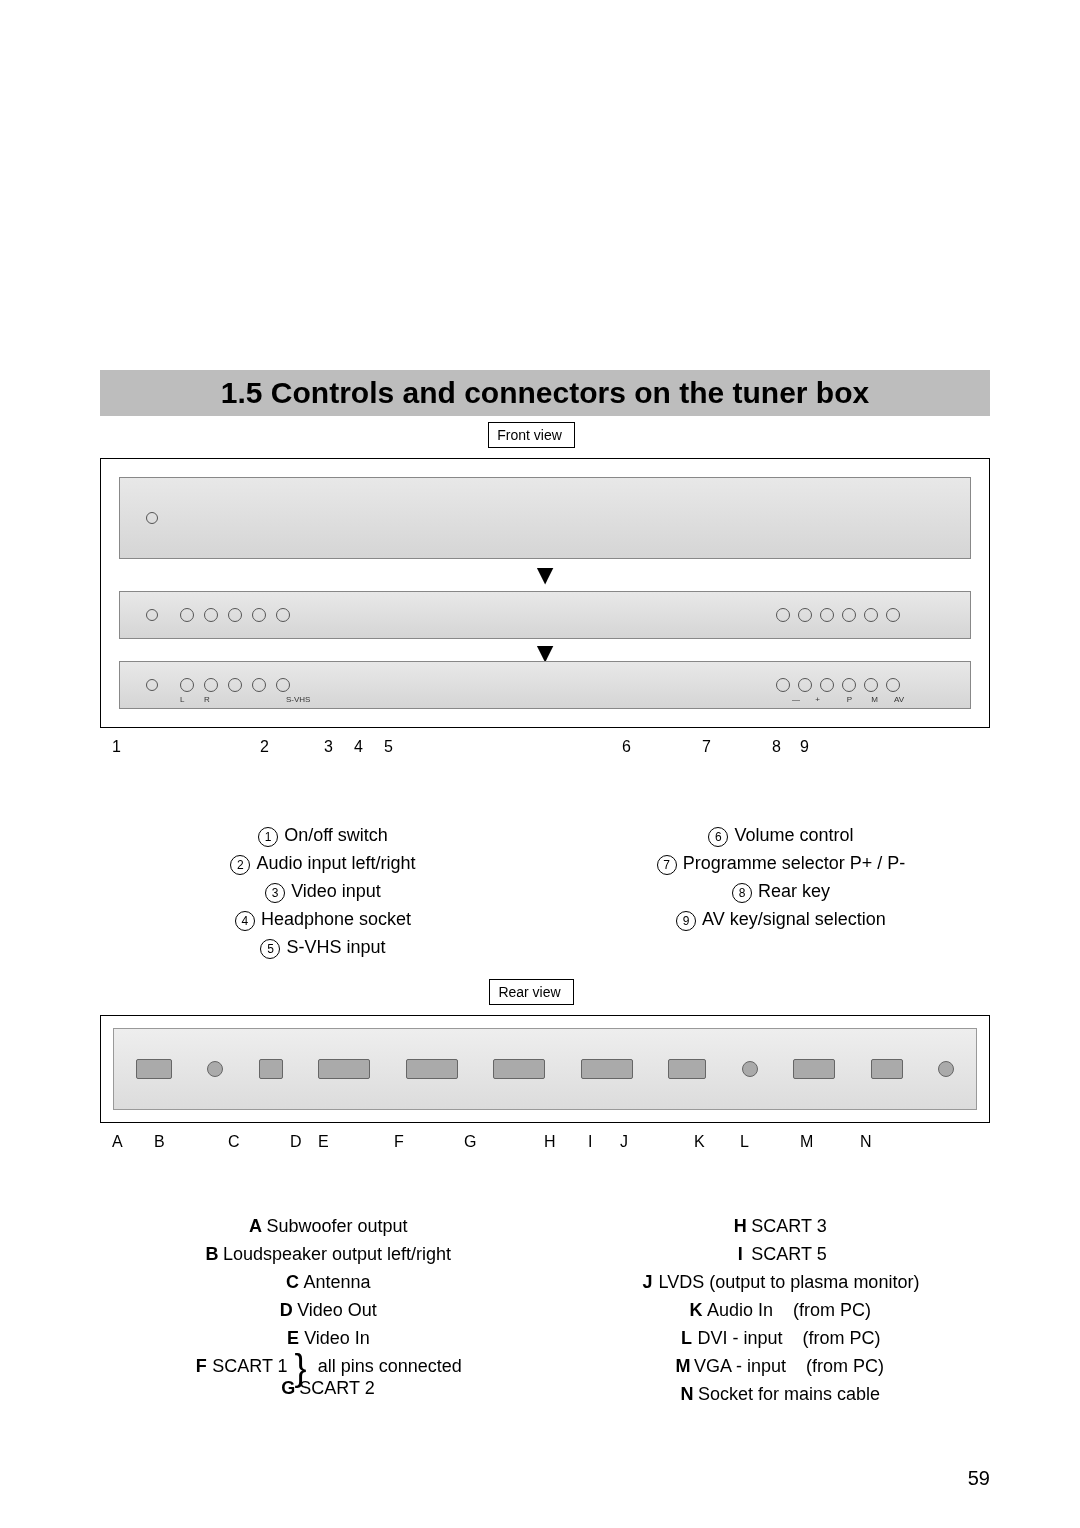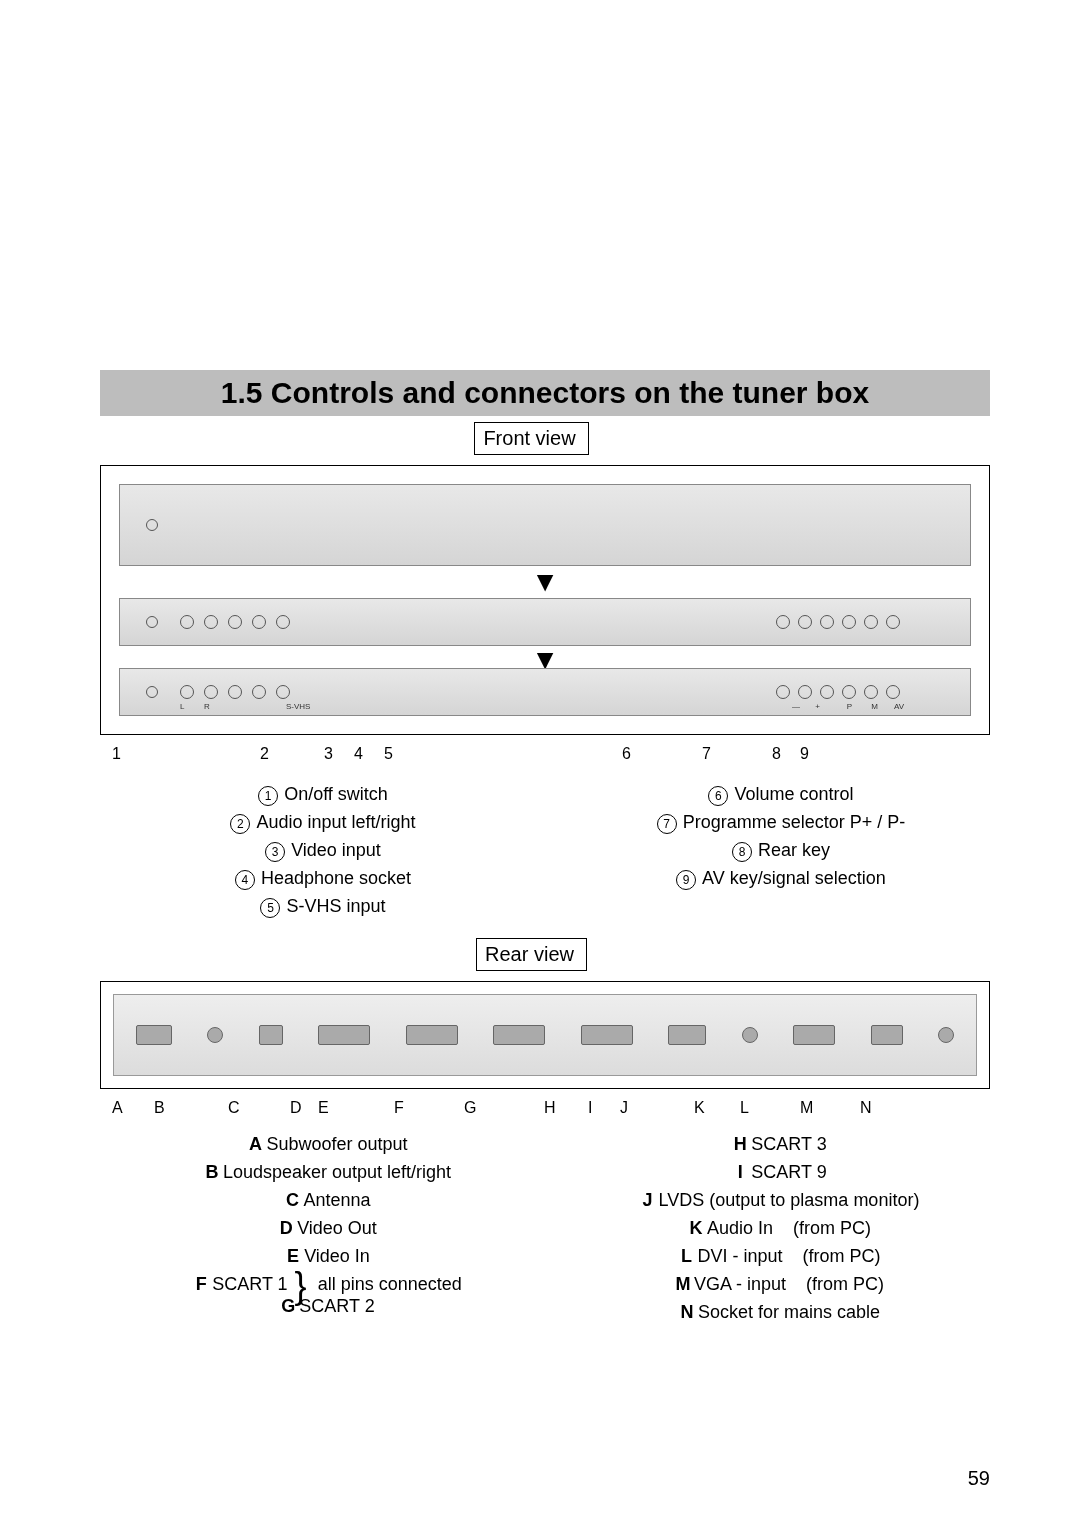--- a/index.html
+++ b/index.html
@@ -23,21 +23,21 @@
     margin-bottom: 6px;
   }
   .heading-text {
     font-size: 30px;
     font-weight: bold;
   }
   .subhead-box {
     display: inline-block;
     border: 1px solid #000;
     padding: 4px 12px 4px 8px;
-    font-size: 20px;
+    font-size: 14px;
     margin-left: -27px;
     margin-bottom: 10px;
   }
   .diagram-frontview {
     border: 1px solid #000;
     height: 268px;
     margin-bottom: 10px;
     position: relative;
     background: #fff;
   }
@@ -83,21 +83,21 @@
   }
   .callouts-front { position: relative; height: 26px; margin-left: 12px; }
   .cn-abs { position: absolute; }
   .legend-cols {
     display: flex;
     gap: 40px;
     margin: 10px 0 18px 14px;
     font-size: 18px;
     line-height: 1.55;
   }
-  .legend-col { flex: 1; }
+  .legend-col { flex: 1; margin-top: 48px; }
   .leg-num {
     display: inline-flex; align-items: center; justify-content: center;
     width: 18px; height: 18px; border: 1px solid #000; border-radius: 50%;
     font-size: 12px; margin-right: 6px;
   }
   .diagram-rearview {
     border: 1px solid #000;
     height: 106px;
     margin-bottom: 10px;
     position: relative;
@@ -294,21 +294,21 @@
         <span class="lk">F</span><span>SCART 1</span>
         <span class="brace">}</span>
         <span class="note">all pins connected</span>
       </div>
       <div style="margin-top:-6px;">
         <span class="lk">G</span><span>SCART 2</span>
       </div>
     </div>
     <div class="legend-col">
       <div><span class="lk">H</span><span>SCART 3</span></div>
-      <div><span class="lk">I</span><span>SCART 9</span></div>
+      <div><span class="lk">I</span><span>SCART 5</span></div>
       <div><span class="lk">J</span><span>LVDS (output to plasma monitor)</span></div>
       <div><span class="lk">K</span><span>Audio In</span><span class="fromnote">(from PC)</span></div>
       <div><span class="lk">L</span><span>DVI - input</span><span class="fromnote">(from PC)</span></div>
       <div><span class="lk">M</span><span>VGA - input</span><span class="fromnote">(from PC)</span></div>
       <div><span class="lk">N</span><span>Socket for mains cable</span></div>
     </div>
   </div>
 
 </div>
 

